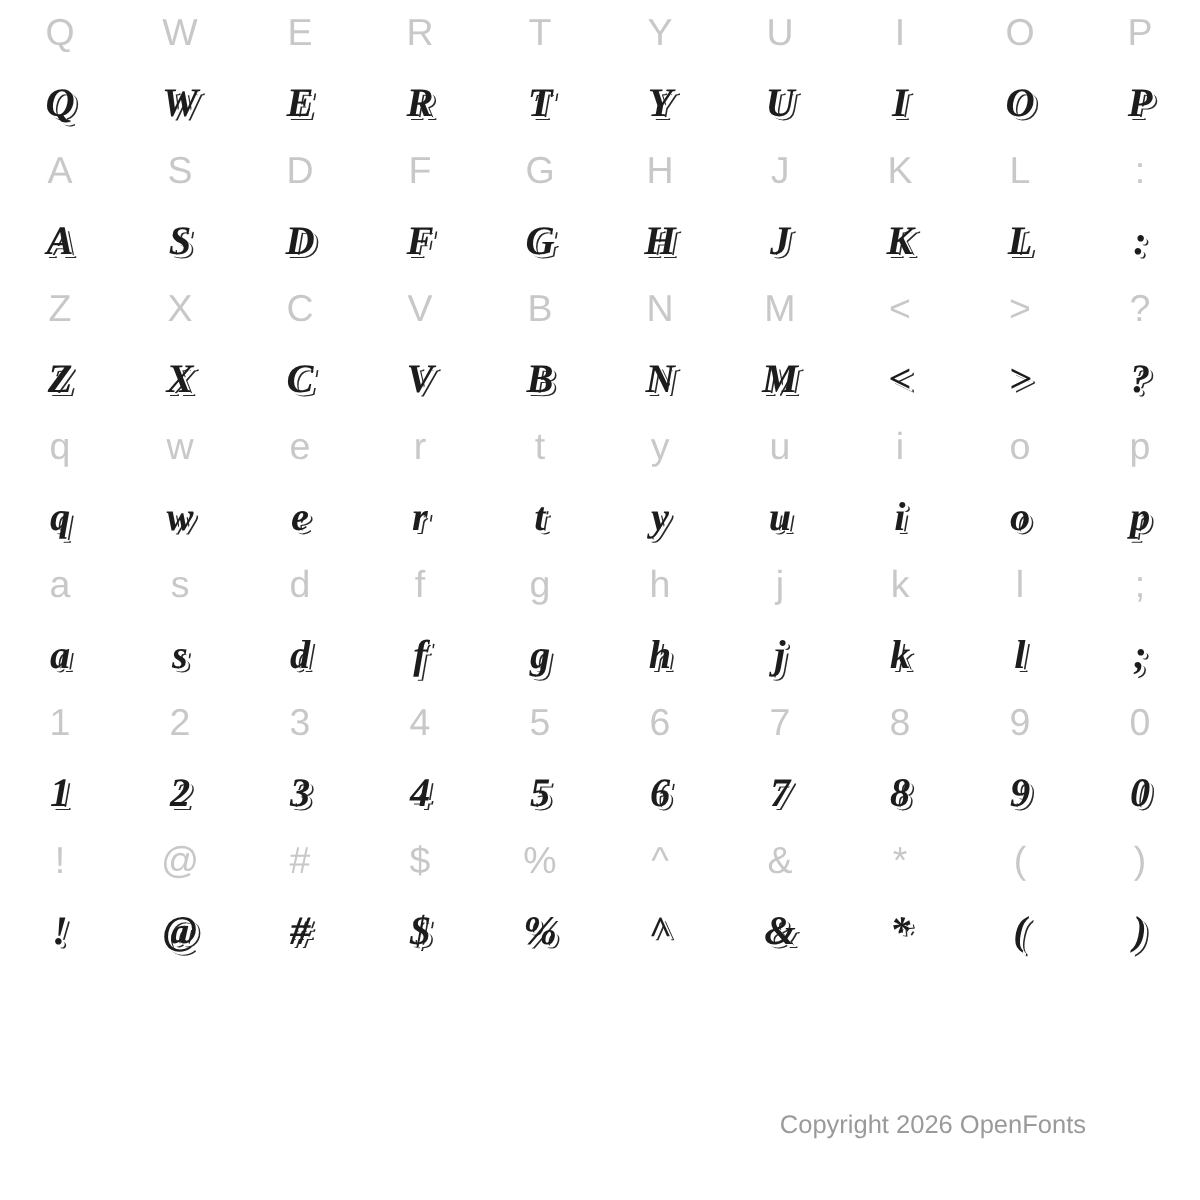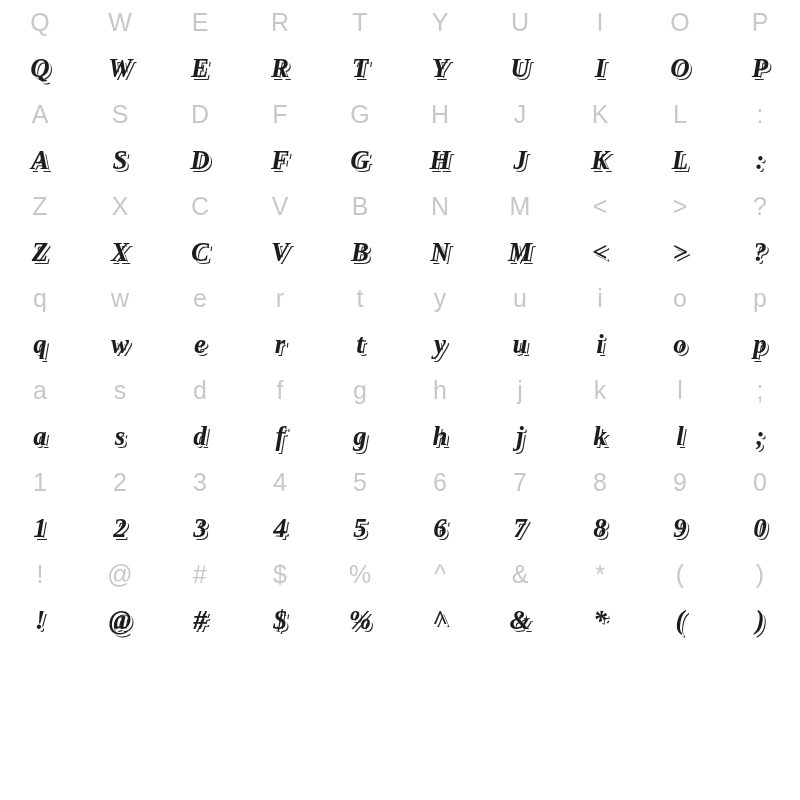--- a/index.html
+++ b/index.html
@@ -190,13 +190,14 @@
       <div class="cell row-sample-cell sample" style="color: rgb(28, 28, 28); font-size: 27px; font-weight: 700; font-style: italic; font-family: &quot;Liberation Serif&quot;, serif; height: 48px; text-shadow: rgb(255, 255, 255) 2px 2px 0px, rgb(42, 42, 42) 3px 3px 0px;">#</div>
       <div class="cell row-sample-cell sample" style="color: rgb(28, 28, 28); font-size: 27px; font-weight: 700; font-style: italic; font-family: &quot;Liberation Serif&quot;, serif; height: 48px; text-shadow: rgb(255, 255, 255) 2px 2px 0px, rgb(42, 42, 42) 3px 3px 0px;">$</div>
       <div class="cell row-sample-cell sample" style="color: rgb(28, 28, 28); font-size: 27px; font-weight: 700; font-style: italic; font-family: &quot;Liberation Serif&quot;, serif; height: 48px; text-shadow: rgb(255, 255, 255) 2px 2px 0px, rgb(42, 42, 42) 3px 3px 0px;">%</div>
       <div class="cell row-sample-cell sample" style="color: rgb(28, 28, 28); font-size: 27px; font-weight: 700; font-style: italic; font-family: &quot;Liberation Serif&quot;, serif; height: 48px; text-shadow: rgb(255, 255, 255) 2px 2px 0px, rgb(42, 42, 42) 3px 3px 0px;">^</div>
       <div class="cell row-sample-cell sample" style="color: rgb(28, 28, 28); font-size: 27px; font-weight: 700; font-style: italic; font-family: &quot;Liberation Serif&quot;, serif; height: 48px; text-shadow: rgb(255, 255, 255) 2px 2px 0px, rgb(42, 42, 42) 3px 3px 0px;">&amp;</div>
       <div class="cell row-sample-cell sample" style="color: rgb(28, 28, 28); font-size: 27px; font-weight: 700; font-style: italic; font-family: &quot;Liberation Serif&quot;, serif; height: 48px; text-shadow: rgb(255, 255, 255) 2px 2px 0px, rgb(42, 42, 42) 3px 3px 0px;">*</div>
       <div class="cell row-sample-cell sample" style="color: rgb(28, 28, 28); font-size: 27px; font-weight: 700; font-style: italic; font-family: &quot;Liberation Serif&quot;, serif; height: 48px; text-shadow: rgb(255, 255, 255) 2px 2px 0px, rgb(42, 42, 42) 3px 3px 0px;">(</div>
       <div class="cell row-sample-cell sample" style="color: rgb(28, 28, 28); font-size: 27px; font-weight: 700; font-style: italic; font-family: &quot;Liberation Serif&quot;, serif; height: 48px; text-shadow: rgb(255, 255, 255) 2px 2px 0px, rgb(42, 42, 42) 3px 3px 0px;">)</div>
     </div>
 
+  <div class="footer">Copyright 2026 OpenFonts</div>
 </div>
 
 </body></html>

